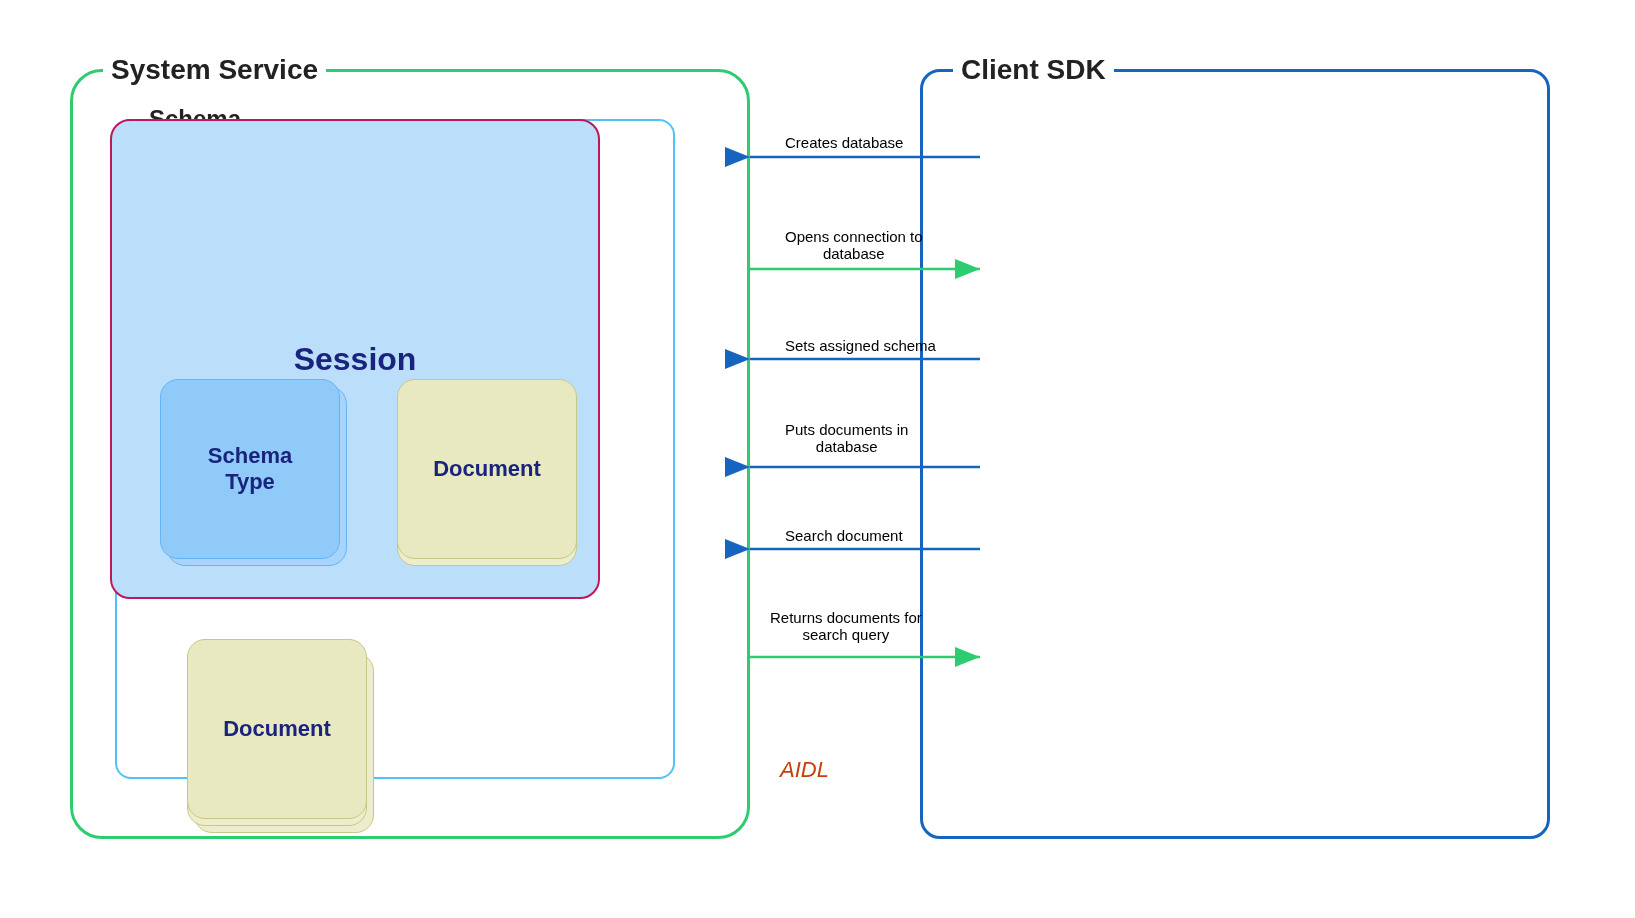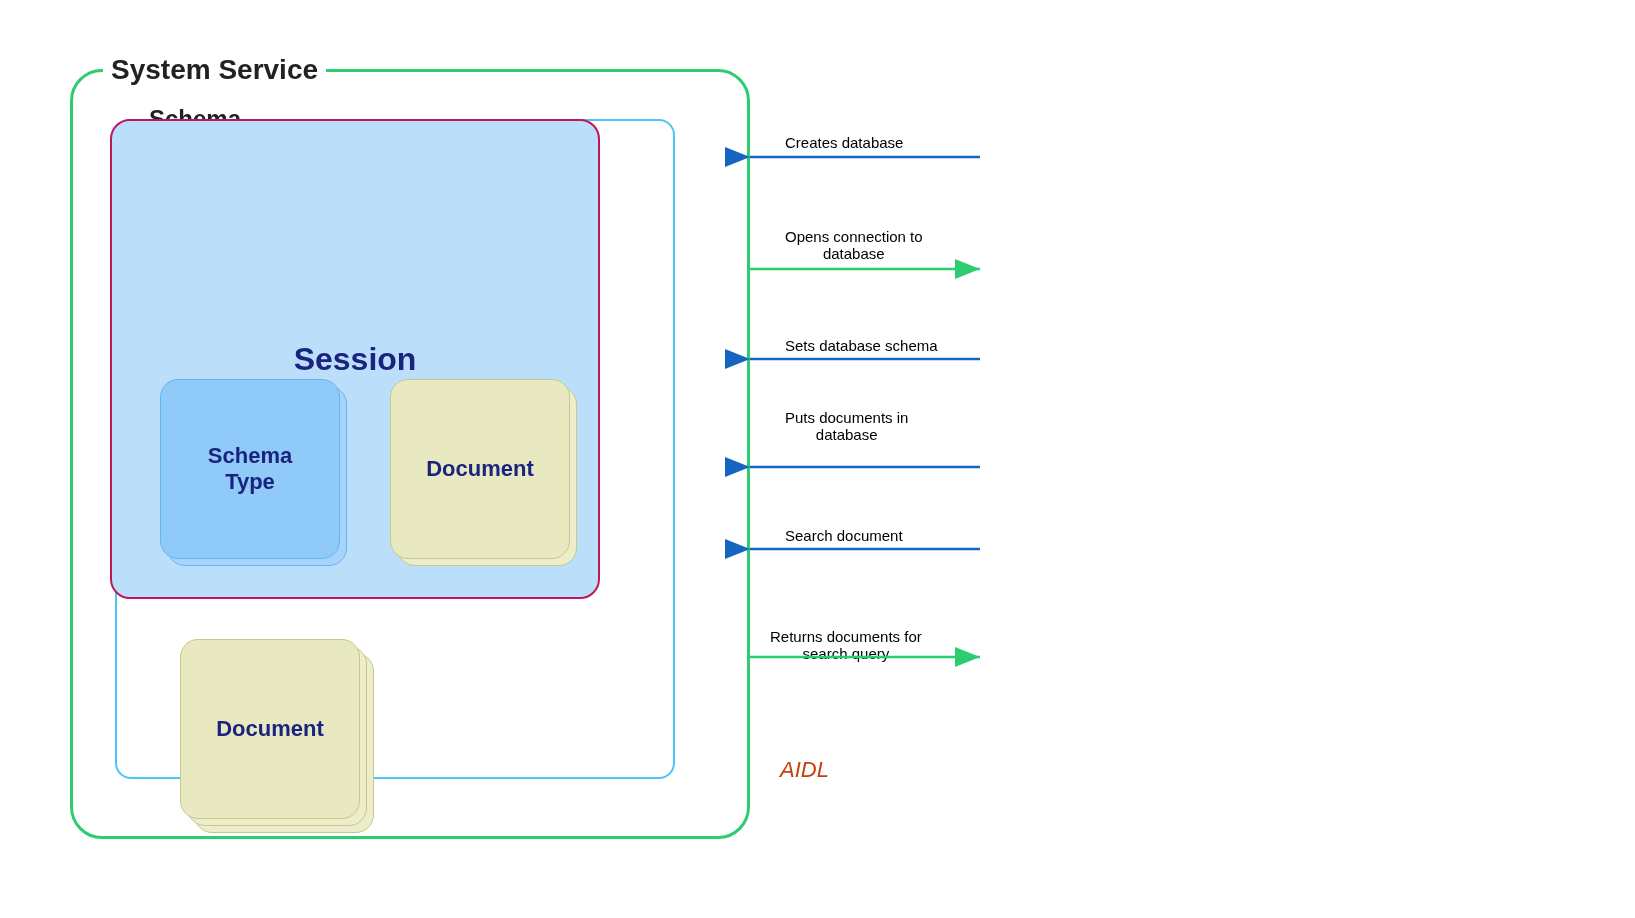--- a/index.html
+++ b/index.html
@@ -124,21 +124,21 @@
       top: 7px;
       left: 7px;
       z-index: 1;
     }
 
     
     .blue-card { background: #90caf9; border: 1.5px solid #64b5f6; }
     .blue-shadow { background: #a8d4fb; border: 1.5px solid #64b5f6; }
 
     
-    .yellow-card { background: #e8e9c0; border: 1.5px solid #c5c88a; }
+    .yellow-card { background: #e8e9c0; border: 1.5px solid #c5c88a; margin-left: 7px; }
     .yellow-shadow { background: #ededcc; border: 1.5px solid #c5c88a; }
 
     
     .document-stack {
       position: absolute;
       left: 340px;
       top: 340px;
     }
 
     
@@ -250,39 +250,42 @@
     <div class="card-shadow-2 blue-shadow"></div>
     <div class="card-main blue-card">Schema<br>Type</div>
   </div>
 
   <div class="document-stack">
     <div class="card-shadow-1 yellow-shadow"></div>
     <div class="card-shadow-2 yellow-shadow"></div>
     <div class="card-main yellow-card">Document</div>
   </div>
 
+  <div class="client-sdk-box">
+    <span class="client-sdk-label">Client SDK</span>
+  </div>
 
   <div class="session-card">
     <span>Session</span>
   </div>
 
   <div class="sdk-document-stack">
     <div class="card-shadow-1 yellow-shadow"></div>
     <div class="card-shadow-2 yellow-shadow"></div>
     <div class="card-main yellow-card">Document</div>
   </div>
 
   <div class="aidl-label">AIDL</div>
 
   <div class="arrow-label" style="left:735px; top:95px;">Creates database</div>
   <div class="arrow-label" style="left:735px; top:189px;">Opens connection to<br>database</div>
-  <div class="arrow-label" style="left:735px; top:298px;">Sets database schema</div>
-  <div class="arrow-label" style="left:735px; top:370px;">Puts documents in<br>database</div>
+  <div class="arrow-label" style="left:735px; top:298px;">Sets assigned schema</div>
+  <div class="arrow-label" style="left:735px; top:382px;">Puts documents in<br>database</div>
   <div class="arrow-label" style="left:735px; top:488px;">Search document</div>
-  <div class="arrow-label" style="left:720px; top:570px;margin-top:19px;">Returns documents for<br>search query</div>
+  <div class="arrow-label" style="left:720px; top:570px;">Returns documents for<br>search query</div>
 
   <svg class="arrows-svg" viewBox="0 0 1535 840" preserveAspectRatio="none">
     <defs>
 
       <marker id="blueLeft" markerWidth="10" markerHeight="8" refX="0" refY="4" orient="auto">
         <polygon points="10,0 10,8 0,4" fill="#1565c0"></polygon>
       </marker>
 
       <marker id="blueRight" markerWidth="10" markerHeight="8" refX="10" refY="4" orient="auto">
         <polygon points="0,0 0,8 10,4" fill="#1565c0"></polygon>

